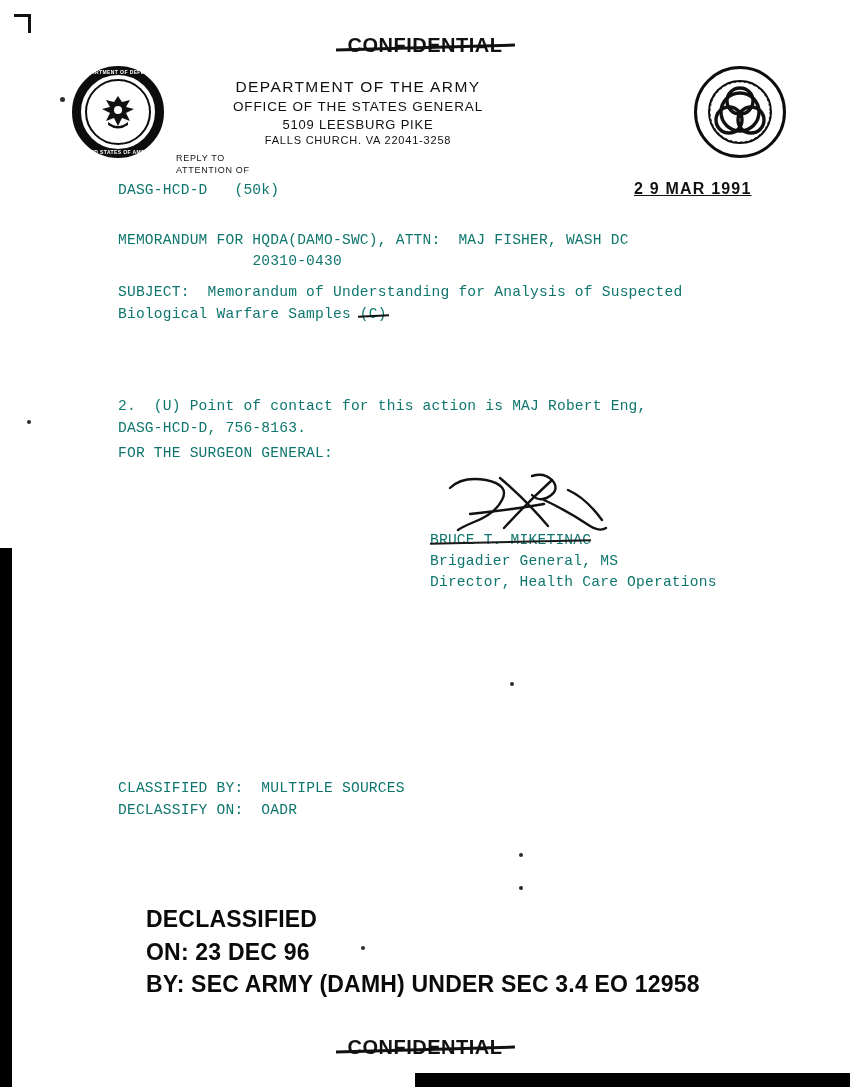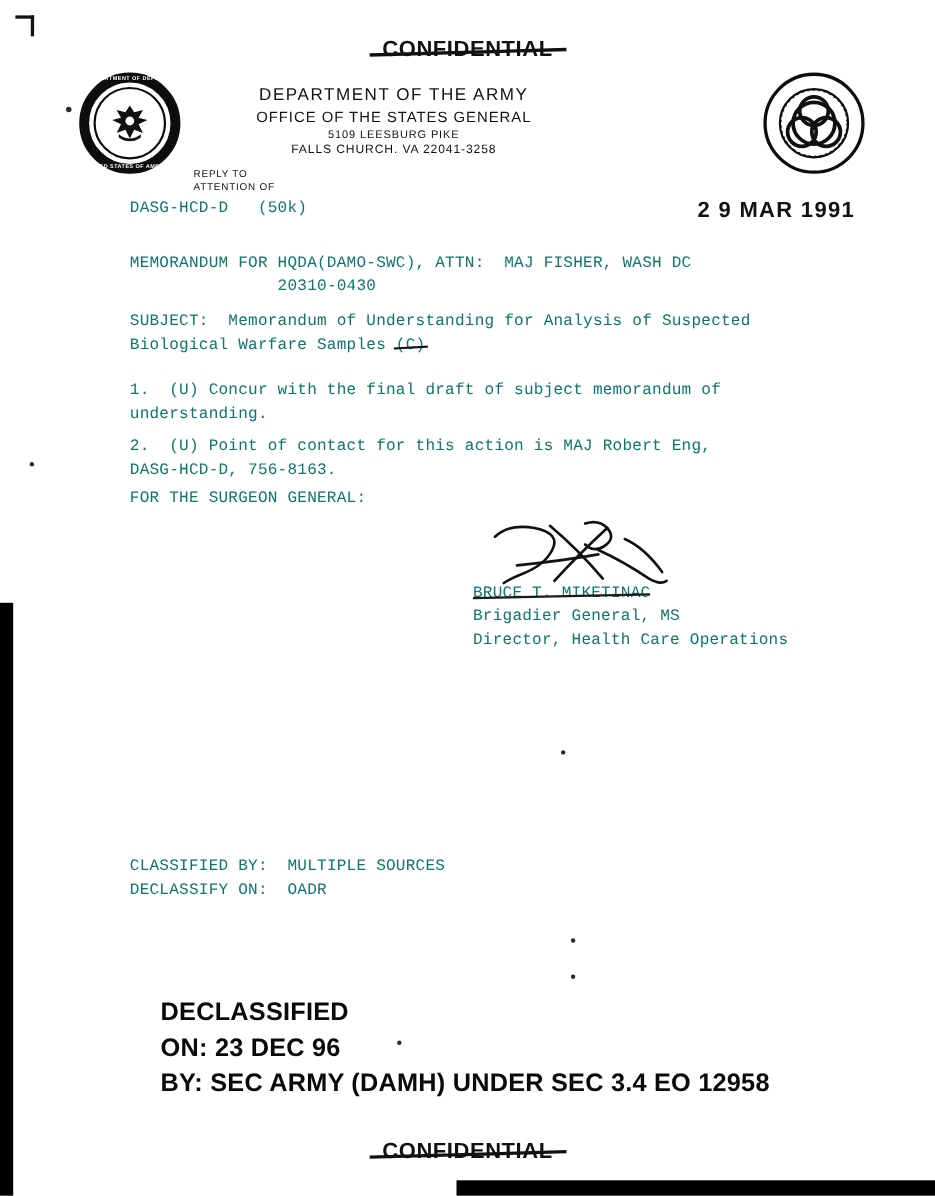--- a/index.html
+++ b/index.html
@@ -168,21 +168,21 @@
     font-size: 15.5px;
     letter-spacing: 1.4px;
     margin-bottom: 3px;
   }
   .lh-2 {
     font-size: 13.5px;
     letter-spacing: 0.9px;
     margin-bottom: 3px;
   }
   .lh-3 {
-    font-size: 10px;
+    font-size: 13px;
     letter-spacing: 0.8px;
     margin-bottom: 2px;
   }
   .lh-4 {
     font-size: 11px;
     letter-spacing: 0.8px;
   }
 
   .reply-block {
     position: absolute;
@@ -207,24 +207,25 @@
   .office-symbol {
     position: absolute;
     left: 118px;
     top: 182px;
   }
   .doc-date {
     position: absolute;
     left: 634px;
     top: 180px;
     font-family: "Liberation Sans", sans-serif;
-    font-size: 20px;
+    font-size: 16px;
     font-weight: bold;
     letter-spacing: 1.2px;
     color: #121212;
+    text-decoration: underline;
   }
 
   .memo-for {
     position: absolute;
     left: 118px;
     top: 230px;
     line-height: 1.45;
   }
   .subject {
     position: absolute;
@@ -377,22 +378,20 @@
   </div>
 
   <div class="mono office-symbol">DASG-HCD-D   (50k)</div>
   <div class="doc-date">2 9 MAR 1991</div>
 
   <div class="mono memo-for">MEMORANDUM FOR HQDA(DAMO-SWC), ATTN:  MAJ FISHER, WASH DC
                20310-0430</div>
 
   <div class="mono subject"><span>SUBJECT:  Memorandum of Understanding for Analysis of Suspected</span><br><span>Biological Warfare Samples </span><span class="strike">(C)</span></div>
 
-  <div class="mono para-1">1.  (U) Concur with the final draft of subject memorandum of
-understanding.</div>
   <div class="mono para-2">2.  (U) Point of contact for this action is MAJ Robert Eng,
 DASG-HCD-D, 756-8163.</div>
   <div class="mono closing">FOR THE SURGEON GENERAL:</div>
 
   <svg class="signature" viewBox="0 0 230 70">
     <g fill="none" stroke="#111111" stroke-width="2.4" stroke-linecap="round">
       <path d="M10 18 Q22 6 46 10 Q70 15 62 30 Q55 44 34 52 Q22 57 18 60"></path>
       <path d="M60 8 Q86 30 108 56"></path>
       <path d="M112 10 Q86 34 64 58"></path>
       <path d="M92 6 Q104 2 112 10 Q120 19 110 26 Q100 33 92 25"></path>

